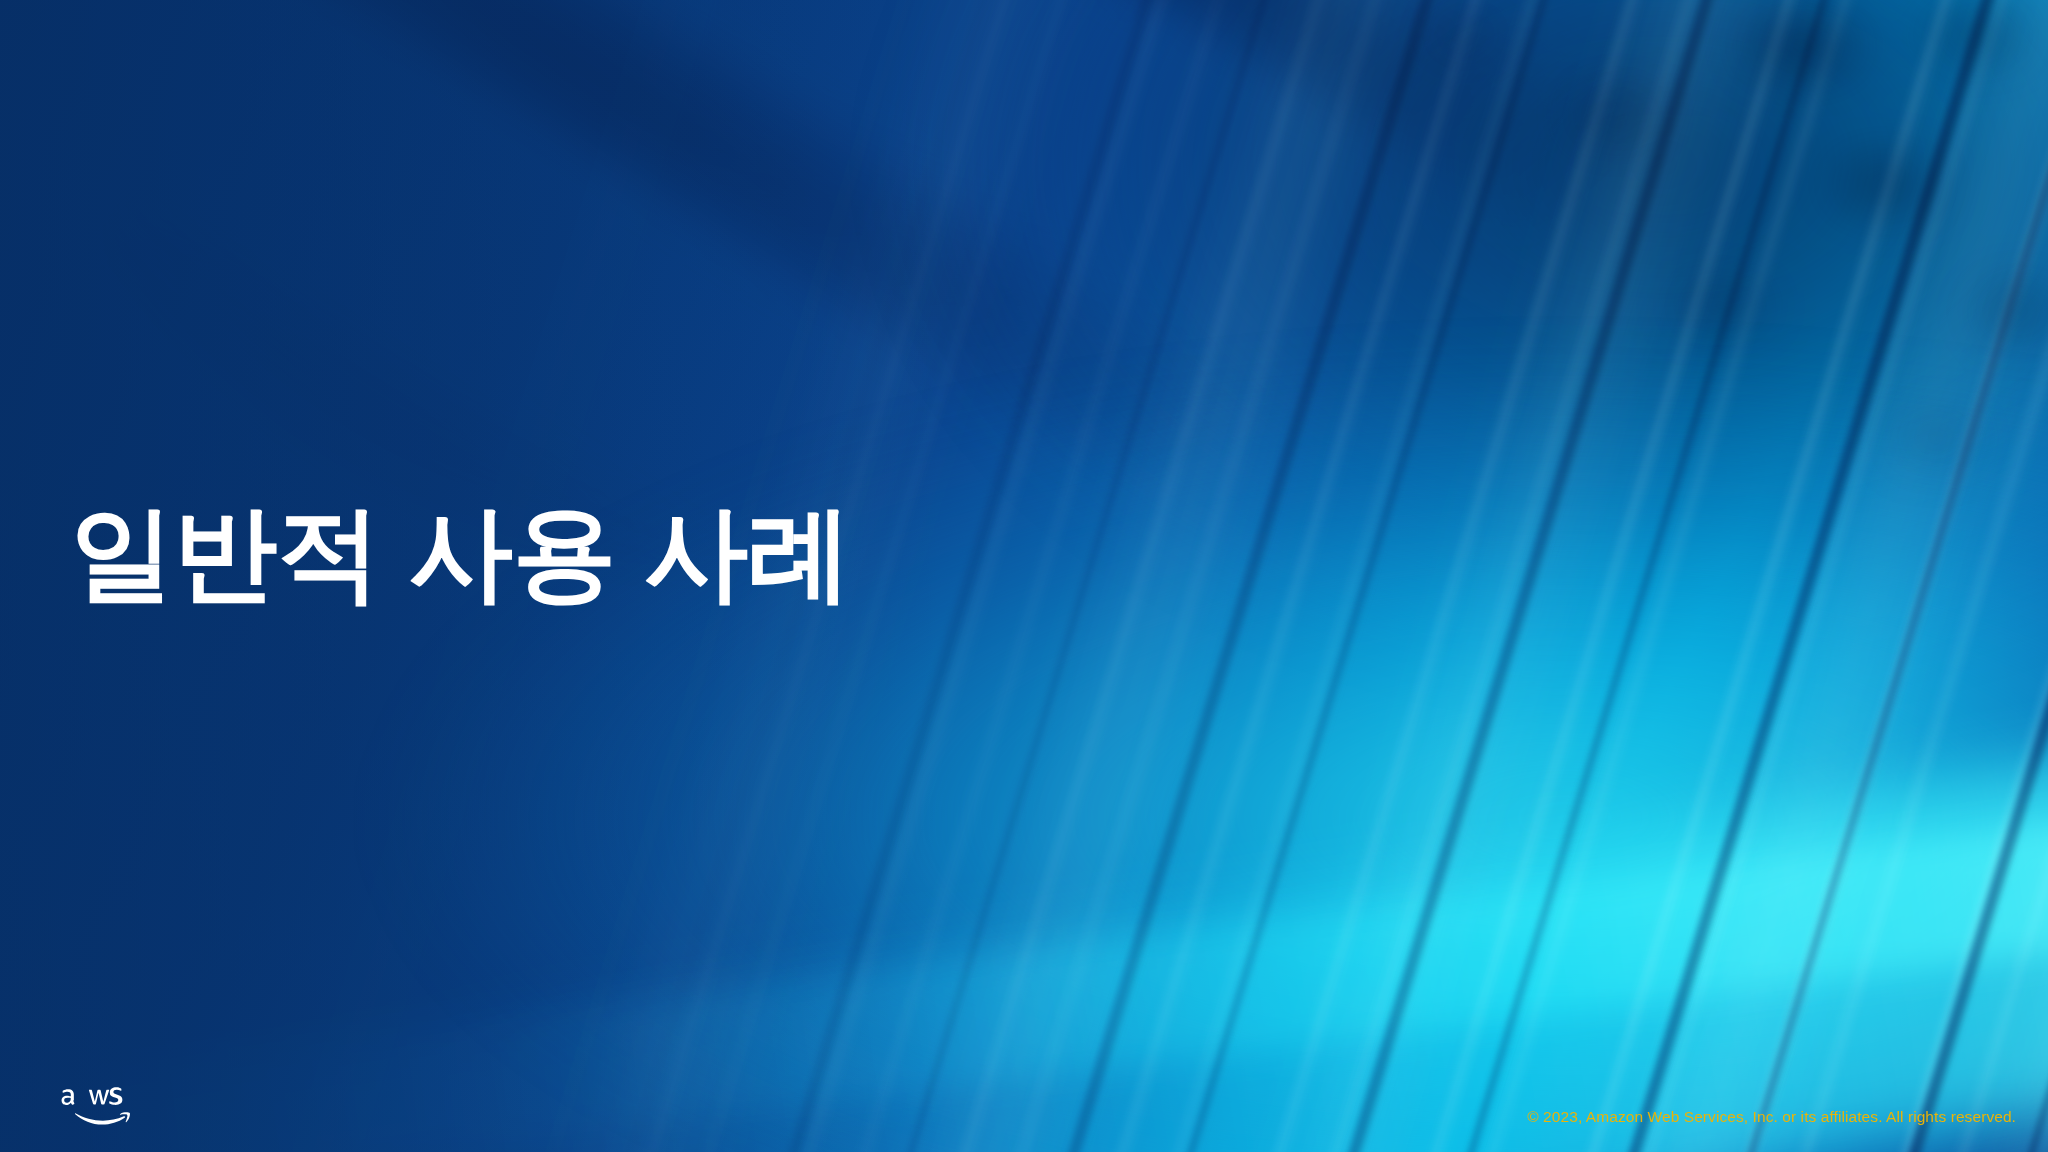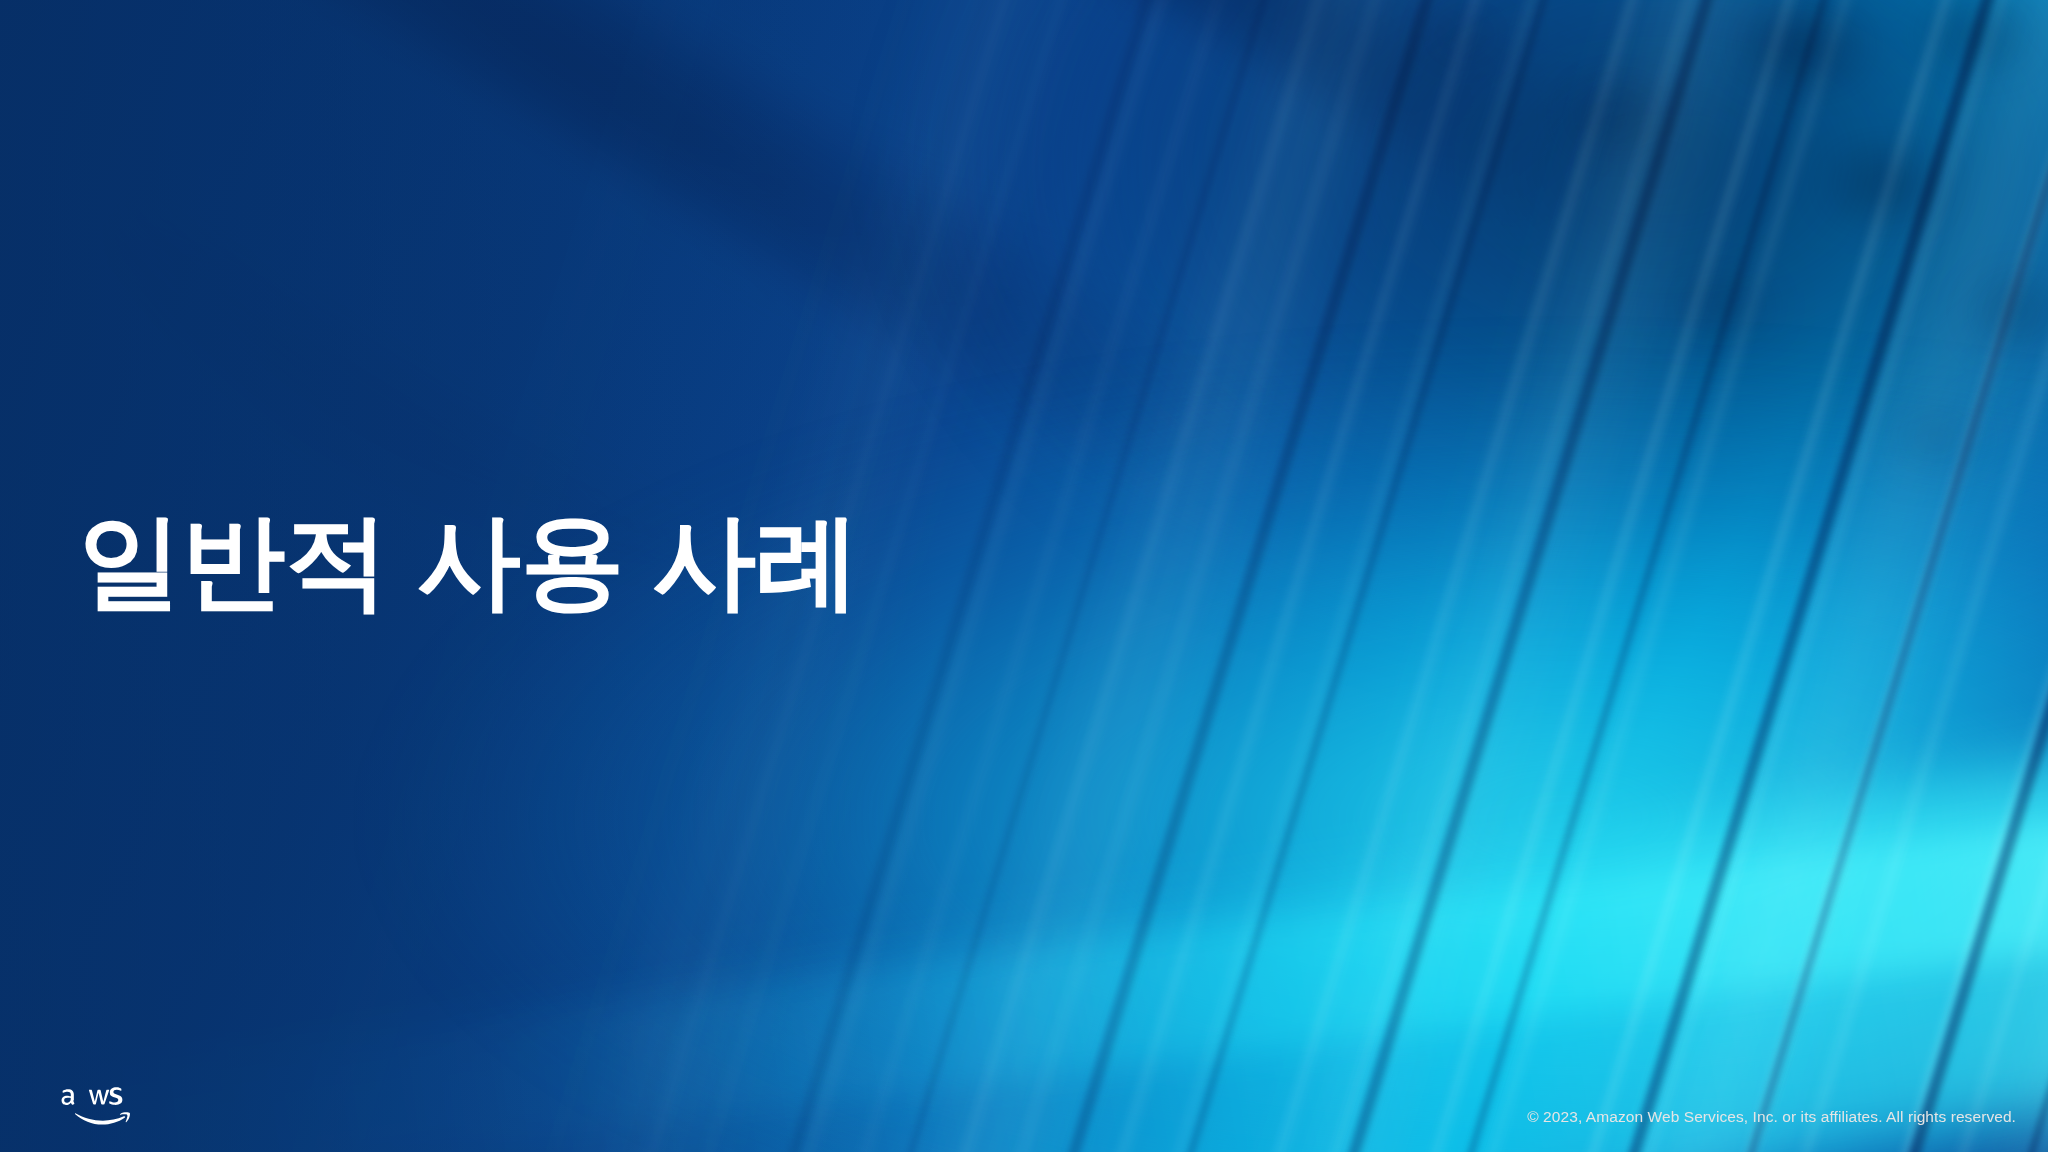--- a/index.html
+++ b/index.html
@@ -256,21 +256,21 @@
       rgba(6,46,100,0.14) 32%,
       rgba(6,46,100,0.00) 46%);
   }
 
   
 
   .slide-title {
     position: absolute;
     left: 70px;
     top: 492px;
-    margin: 8px;
+    margin: 0;
     font-size: 104px;
     line-height: 1.18;
     font-weight: 700;
     letter-spacing: -0.5px;
     color: #ffffff;
     white-space: nowrap;
     z-index: 6;
   }
 
   .aws-logo {
@@ -282,21 +282,21 @@
     z-index: 6;
   }
   .aws-logo svg { display: block; width: 100%; height: 100%; }
 
   .copyright {
     position: absolute;
     right: 32px;
     bottom: 26px;
     font-size: 15.5px;
     font-weight: 400;
-    color: #e5e5e5;
+    color: #eab308;
     letter-spacing: 0.08px;
     white-space: nowrap;
     z-index: 6;
   }
 </style>
 </head>
 <body>
 
 <div class="slide">
 

